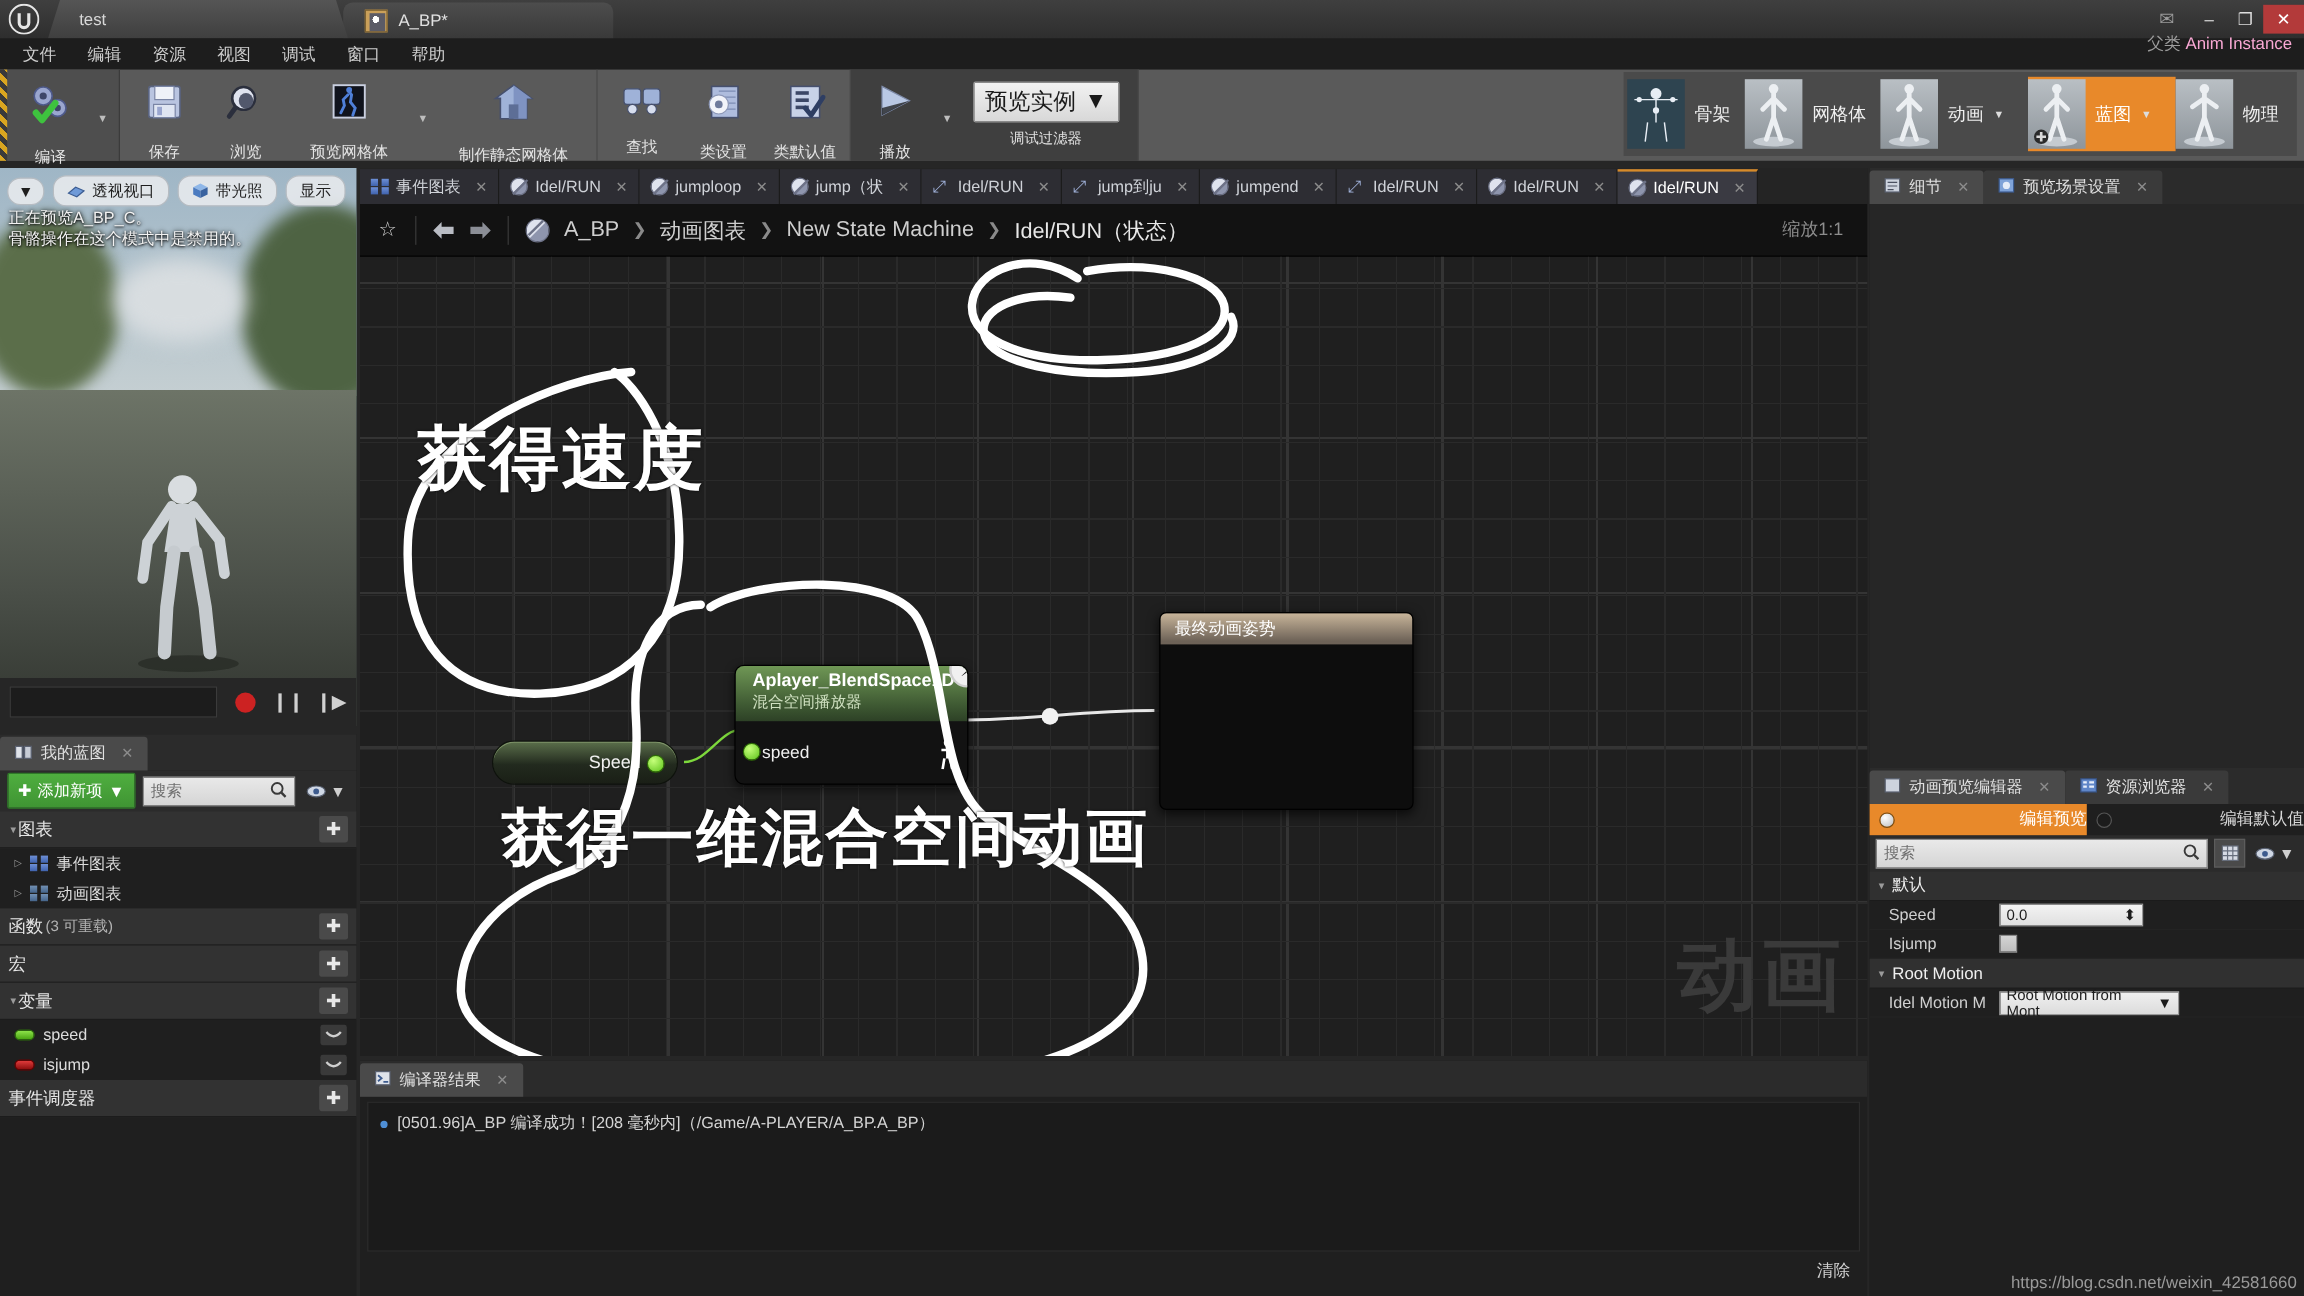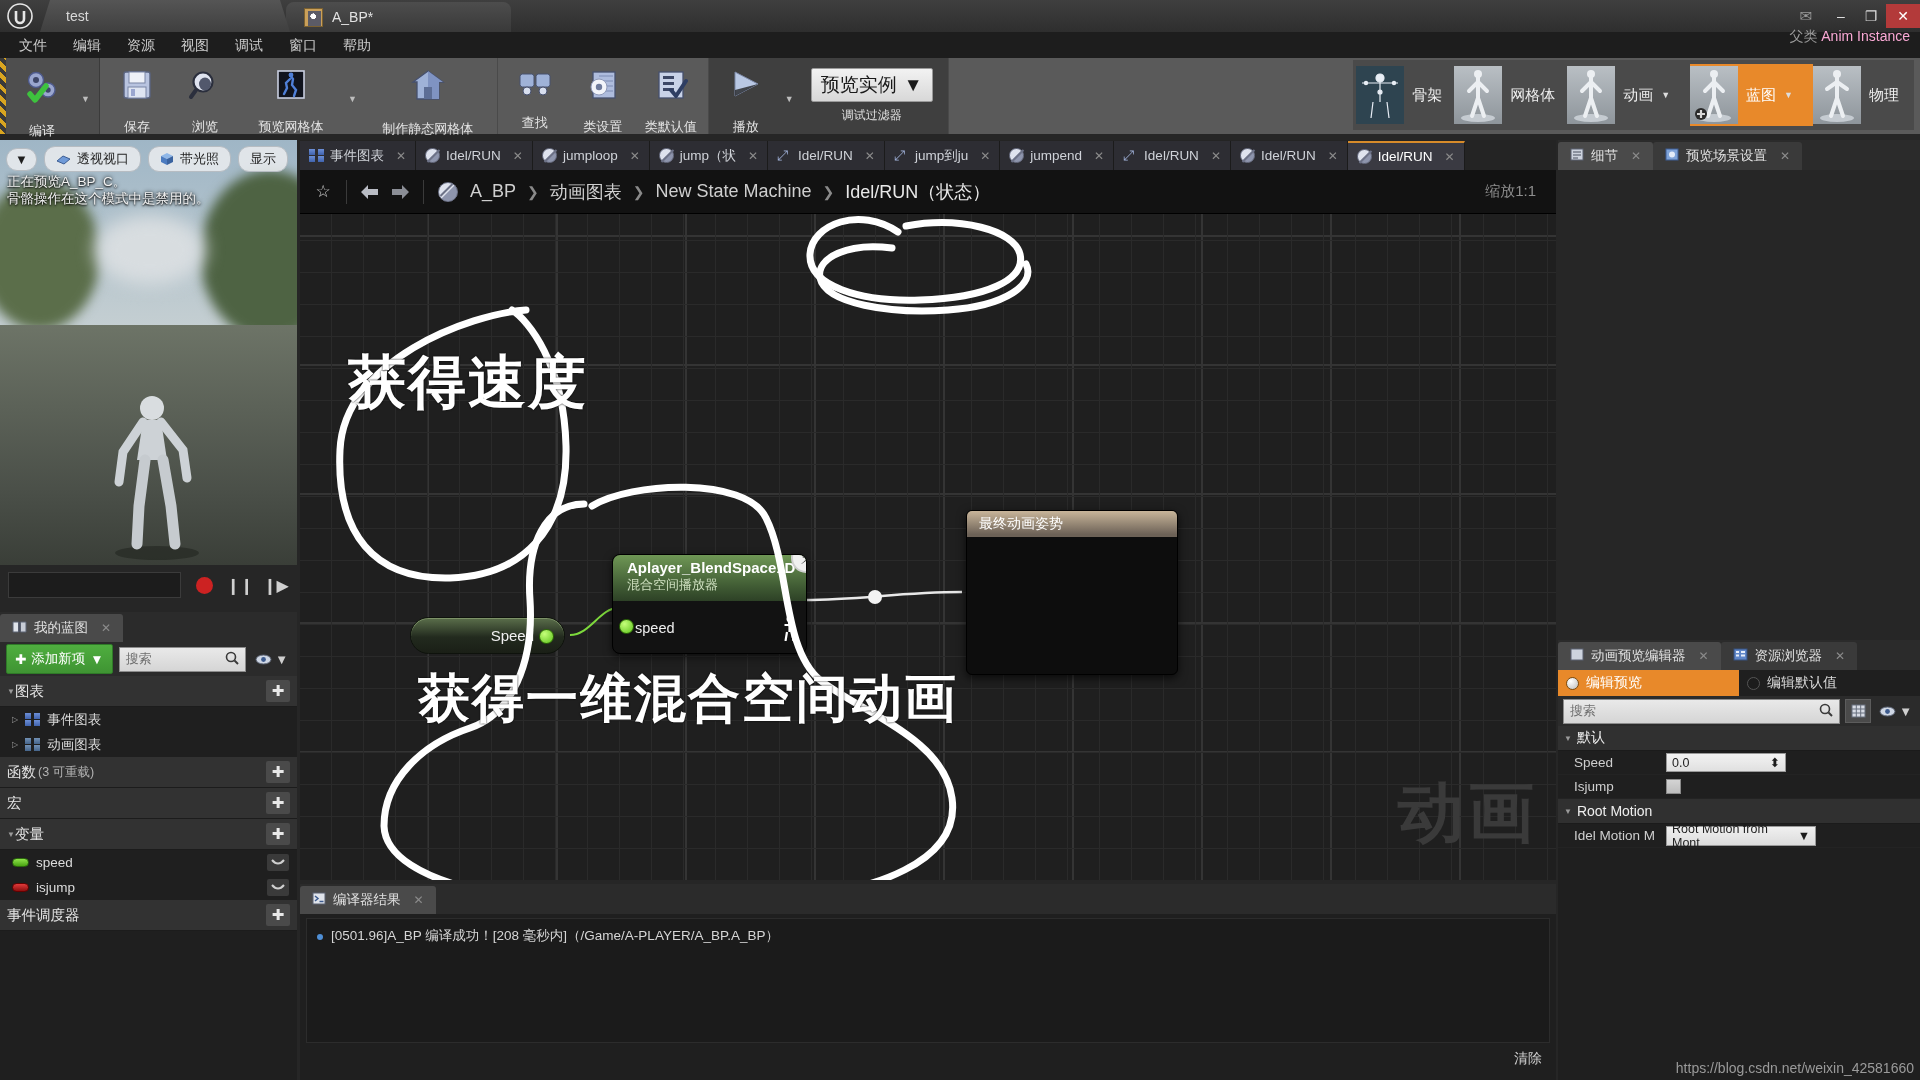--- a/index.html
+++ b/index.html
@@ -235,21 +235,21 @@
   .ink { position:absolute; pointer-events:none; }
   .ink-txt { position:absolute; color:#fff; font-weight:bold; letter-spacing:2px;
      text-shadow:0 0 2px #000; }
 
   
   .rightcol { position:absolute; left:1558px; top:140px; width:362px; height:940px; background:#1f1f1f;}
   .rp-tabs{ height:30px; background:#2b2b2b; display:flex; align-items:flex-end;}
   .details-body{ height:470px; background:#262626;}
   .anim-prev { position:absolute; left:0; top:500px; width:362px; height:440px; background:#1f1f1f;}
   .tog-row{ height:26px; display:flex; }
-  .tog { flex:1; display:flex; align-items:center; gap:7px; padding-left:8px; font-size:14px; color:#d9d9d9;}
+  .tog { flex:1; display:flex; align-items:center; gap:7px; padding-left:8px; font-size:14px; color:#d9d9d9;justify-content:space-between;}
   .tog.act{ background:#e8892a; color:#fff;}
   .radio{ width:13px;height:13px;border-radius:50%;background:#1c1c1c;border:1px solid #555;}
   .tog.act .radio{ background: radial-gradient(circle at 35% 30%,#fff,#bbb); border-color:#7a4c12;}
   .rp-searchrow{ height:30px; background:#2b2b2b; display:flex; align-items:center; gap:5px; padding:3px 5px;}
   .grid-btn{ width:26px;height:24px;background:#4a4a4a;border:1px solid #5c5c5c; display:flex;
      align-items:center;justify-content:center;}
   .sec-hdr{ height:25px; background:#303030; display:flex; align-items:center; gap:5px;
      padding-left:6px; font-size:14px; color:#efefef; border-bottom:1px solid #1b1b1b;}
   .prop-row{ height:24px; display:flex; align-items:center; border-bottom:1px solid #232323;}
   .prop-name{ width:104px; padding-left:16px; font-size:13.5px; color:#cfcfcf; overflow:hidden;

